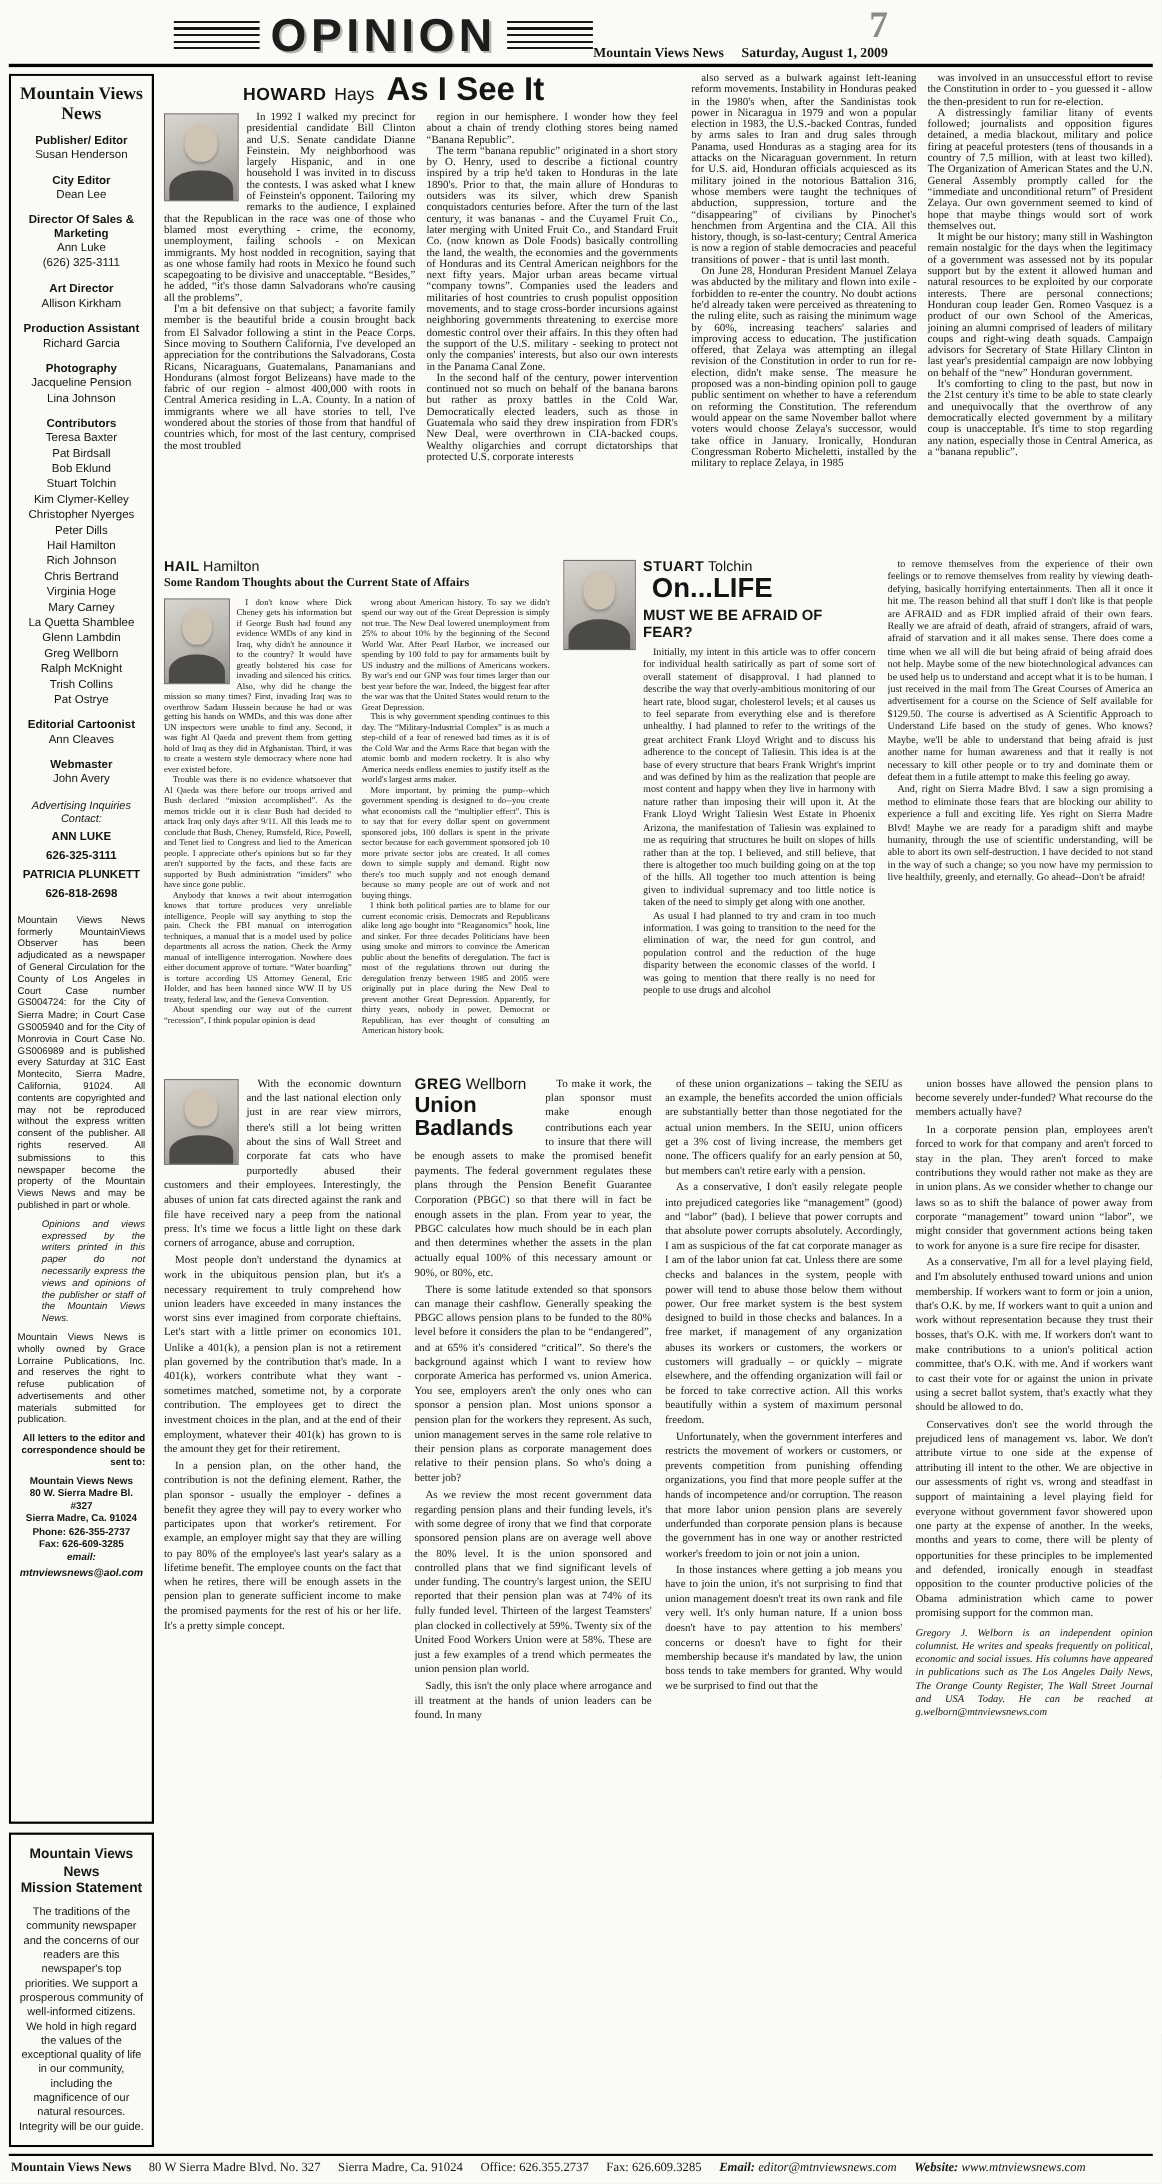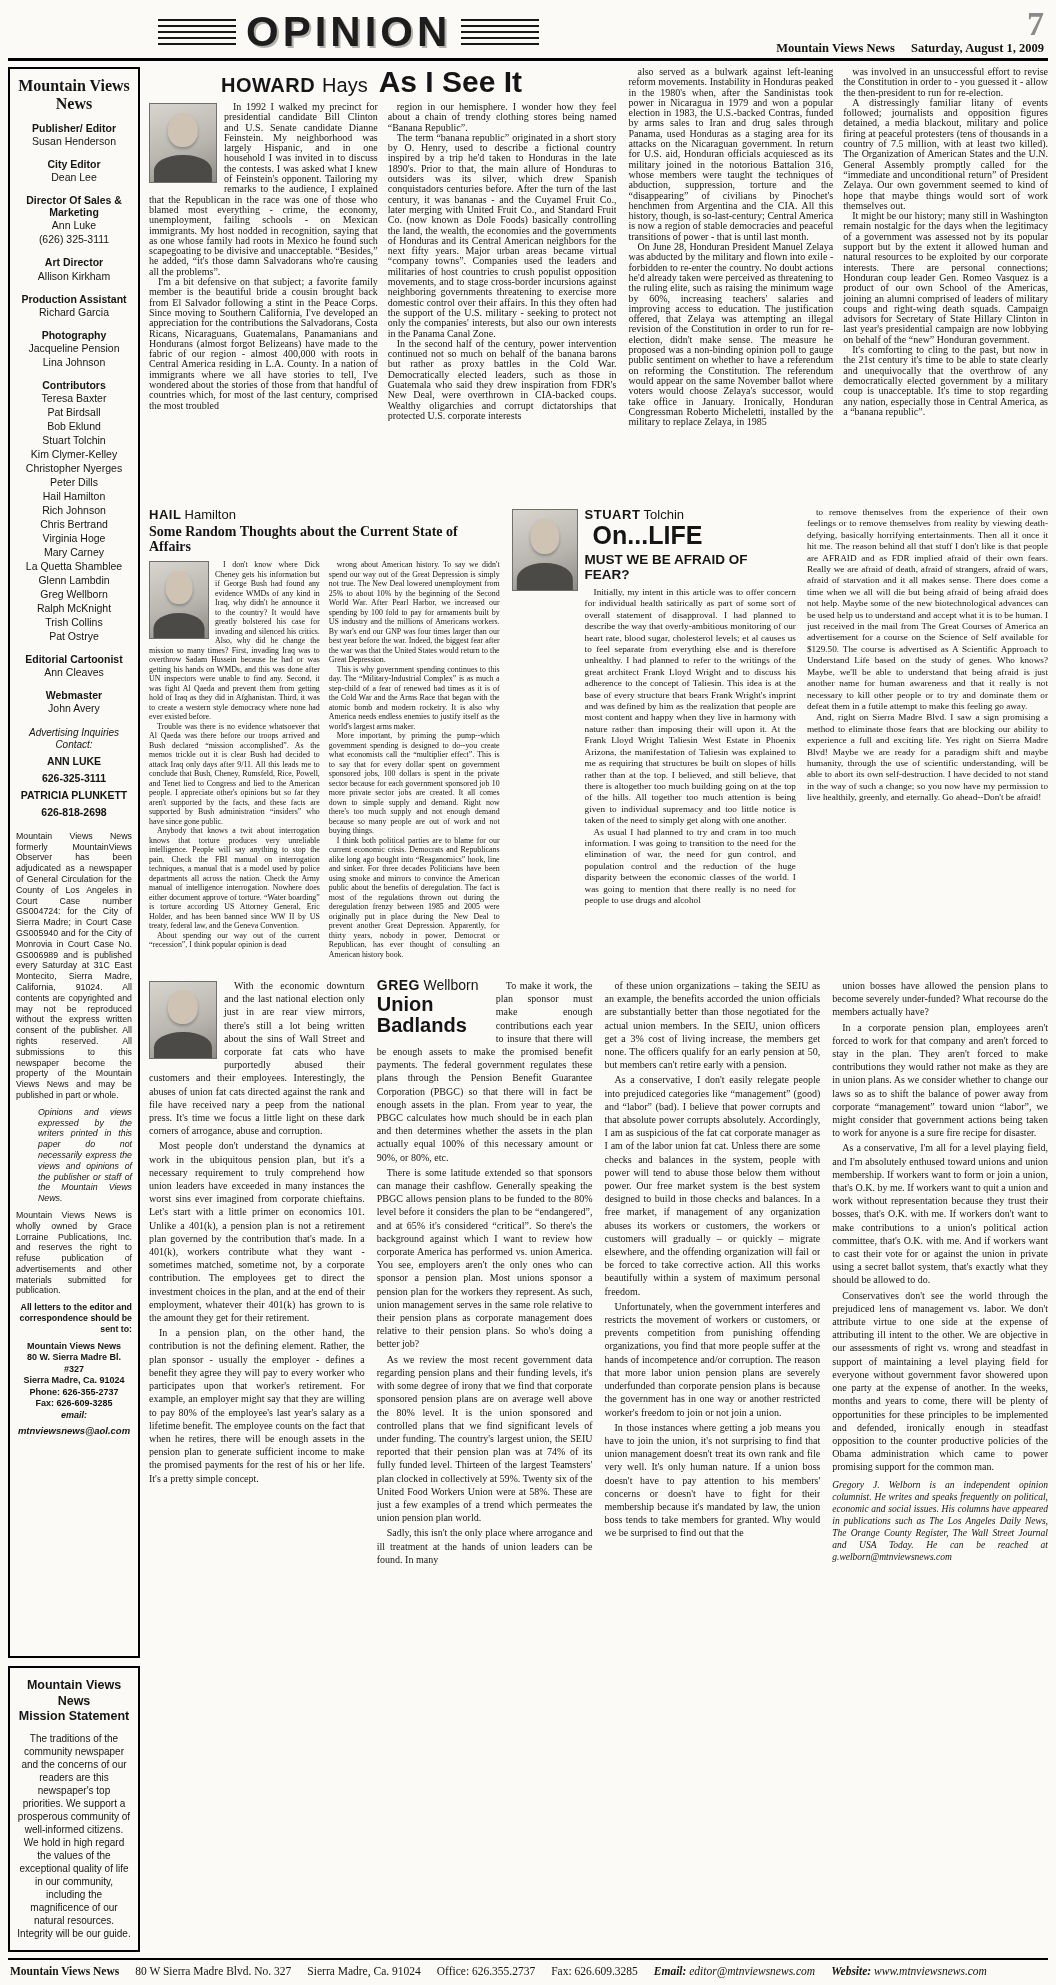--- a/index.html
+++ b/index.html
@@ -1,20 +1,20 @@
 <!DOCTYPE html>
 <html><head>
 <meta charset="utf-8">
 <style>
   html,body{margin:0;padding:0;}
   body{width:1056px;height:1985px;background:#e8e6e0;font-family:"Liberation Serif",serif;color:#151515;}
   .page{width:1056px;height:1985px;background:#fbfaf6;box-sizing:border-box;padding:6px 8px;display:flex;flex-direction:column;overflow:hidden;}
 
   
-  .banner{display:flex;justify-content:space-between;align-items:center;height:52px;border-bottom:3px solid #000;flex:0 0 auto;}
+  .banner{display:flex;justify-content:flex-start;align-items:center;height:52px;border-bottom:3px solid #000;flex:0 0 auto;}
   .banner-center{margin-left:150px;display:flex;align-items:center;gap:10px;}
   .opinion-title{font-family:"Liberation Sans",sans-serif;font-weight:bold;font-size:42px;letter-spacing:4px;color:#1d1d1d;text-shadow:2px 2px 0 #b5b3ad;line-height:1;}
   .stripes{width:78px;height:26px;background:repeating-linear-gradient(to bottom,#161616 0 2px,transparent 2px 6px);}
   .banner-right{display:flex;flex-direction:column;align-items:flex-end;padding-right:4px;}
   .page-number{font-size:34px;font-weight:bold;color:#8a8a8a;line-height:.95;}
   .date-line{font-size:12.5px;font-weight:bold;white-space:nowrap;}
   .issue-date{margin-left:16px;}
 
   
   .content{flex:1;display:flex;gap:9px;margin-top:6px;overflow:hidden;}
@@ -46,33 +46,33 @@
 
   .author-first{font-family:"Liberation Sans",sans-serif;font-weight:bold;letter-spacing:.5px;}
   .author-last{font-family:"Liberation Sans",sans-serif;}
   .headline{font-family:"Liberation Sans",sans-serif;font-weight:bold;}
   p{margin:0;}
 
   
   .hays{flex:0 0 432px;display:flex;gap:12px;overflow:hidden;}
   .hays-left{flex:0 0 52%;}
   .hays-header{display:flex;align-items:baseline;gap:7px;padding-left:72px;margin-bottom:5px;}
-  .hays .author-first,.hays .author-last{font-size:20px;}
+  .hays .author-first,.hays .author-last{font-size:16px;}
   .hays-title{font-size:30px;line-height:1;margin-left:4px;}
   .hays-body{display:flex;gap:10px;}
   .col{flex:1;font-size:10px;line-height:10.3px;text-align:justify;overflow:hidden;}
   .col p{text-indent:9px;}
   .hays-photo{float:left;width:66px;height:78px;margin:1px 7px 3px 0;}
   .hays-right{flex:1;display:flex;gap:10px;}
 
   
   .row2{flex:0 0 462px;display:flex;gap:12px;margin-top:8px;overflow:hidden;}
   .hamilton{flex:0 0 39%;overflow:hidden;}
   .ham-authorline{font-size:13px;}
-  .ham-title{font-family:"Liberation Serif",serif;font-weight:bold;font-size:14px;line-height:1.05;margin:2px 0 6px;}
+  .ham-title{font-family:"Liberation Serif",serif;font-weight:bold;font-size:11px;line-height:1.05;margin:2px 0 6px;}
   .ham-body{display:flex;gap:9px;}
   .ham-col{flex:1;font-size:7.9px;line-height:9.5px;text-align:justify;overflow:hidden;}
   .ham-col p{text-indent:8px;}
   .ham-photo{float:left;width:58px;height:76px;margin:1px 6px 2px 0;}
 
   .tolchin{flex:1;display:flex;gap:11px;overflow:hidden;}
   .tol-left{flex:0 0 53%;overflow:hidden;}
   .tol-photo{float:left;width:64px;height:80px;margin:2px 7px 2px 0;}
   .tol-authorline{font-size:13px;}
   .tol-onlife{font-size:25px;line-height:1;margin-left:8px;}

